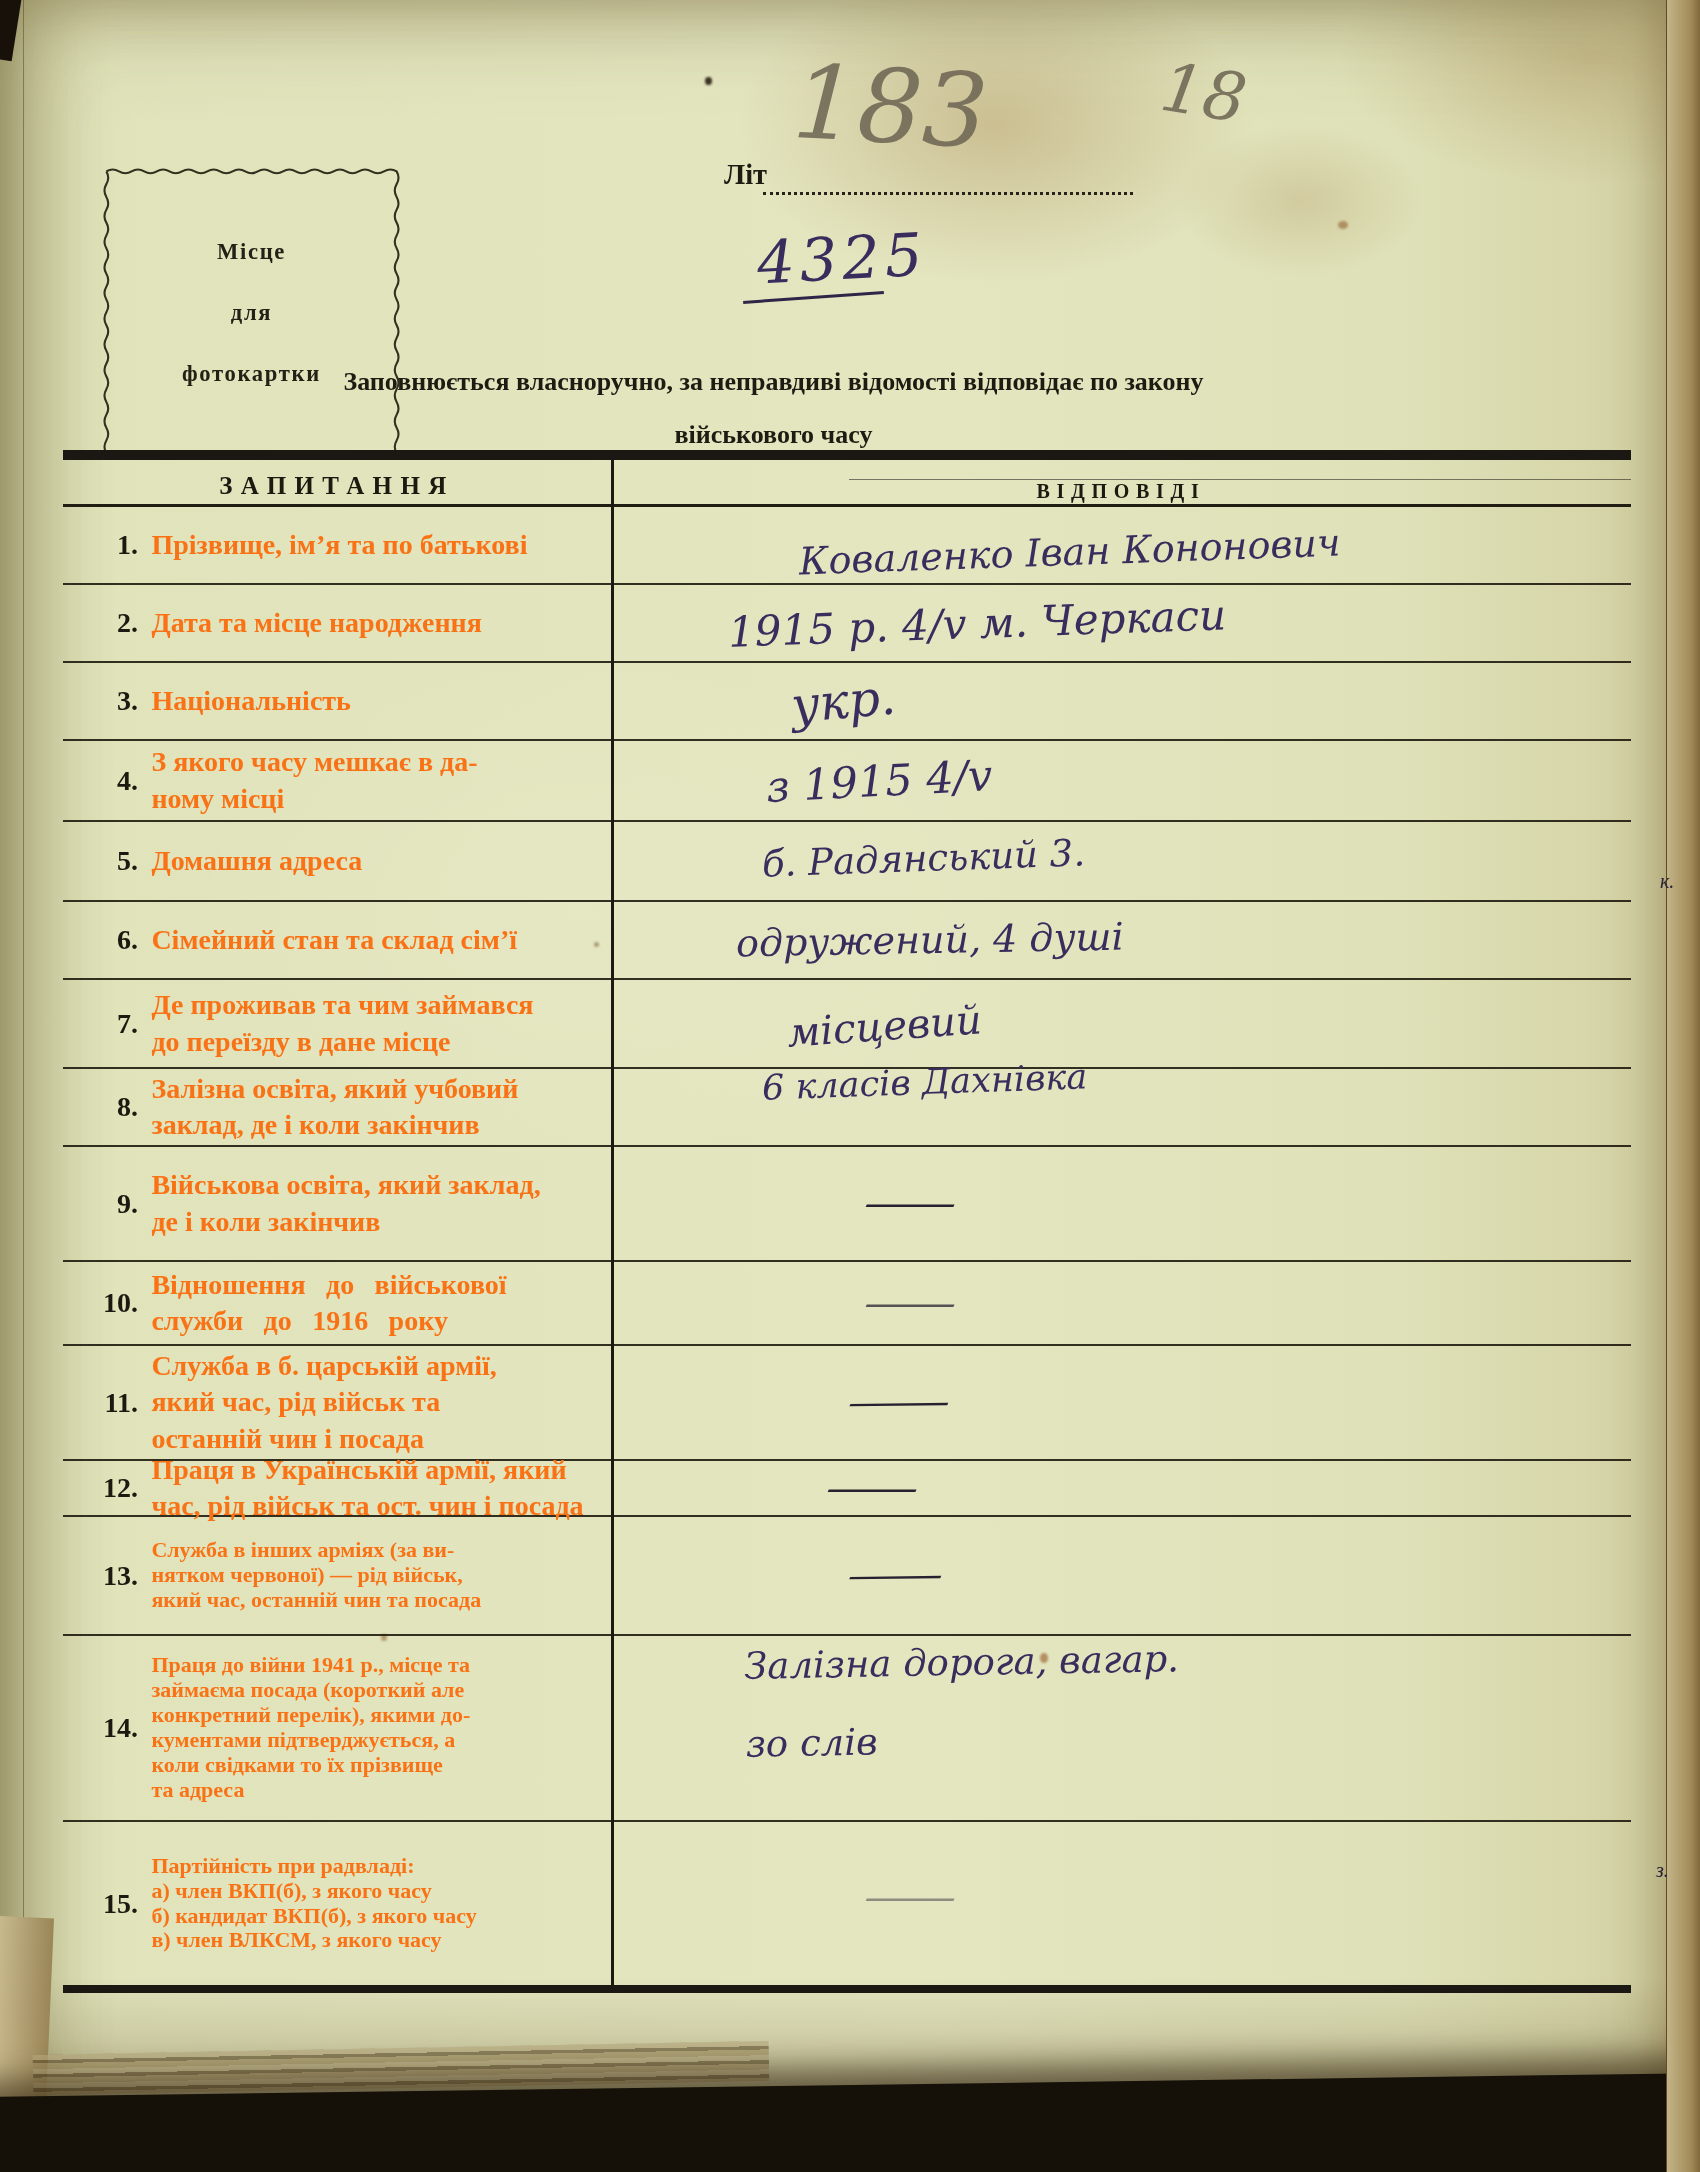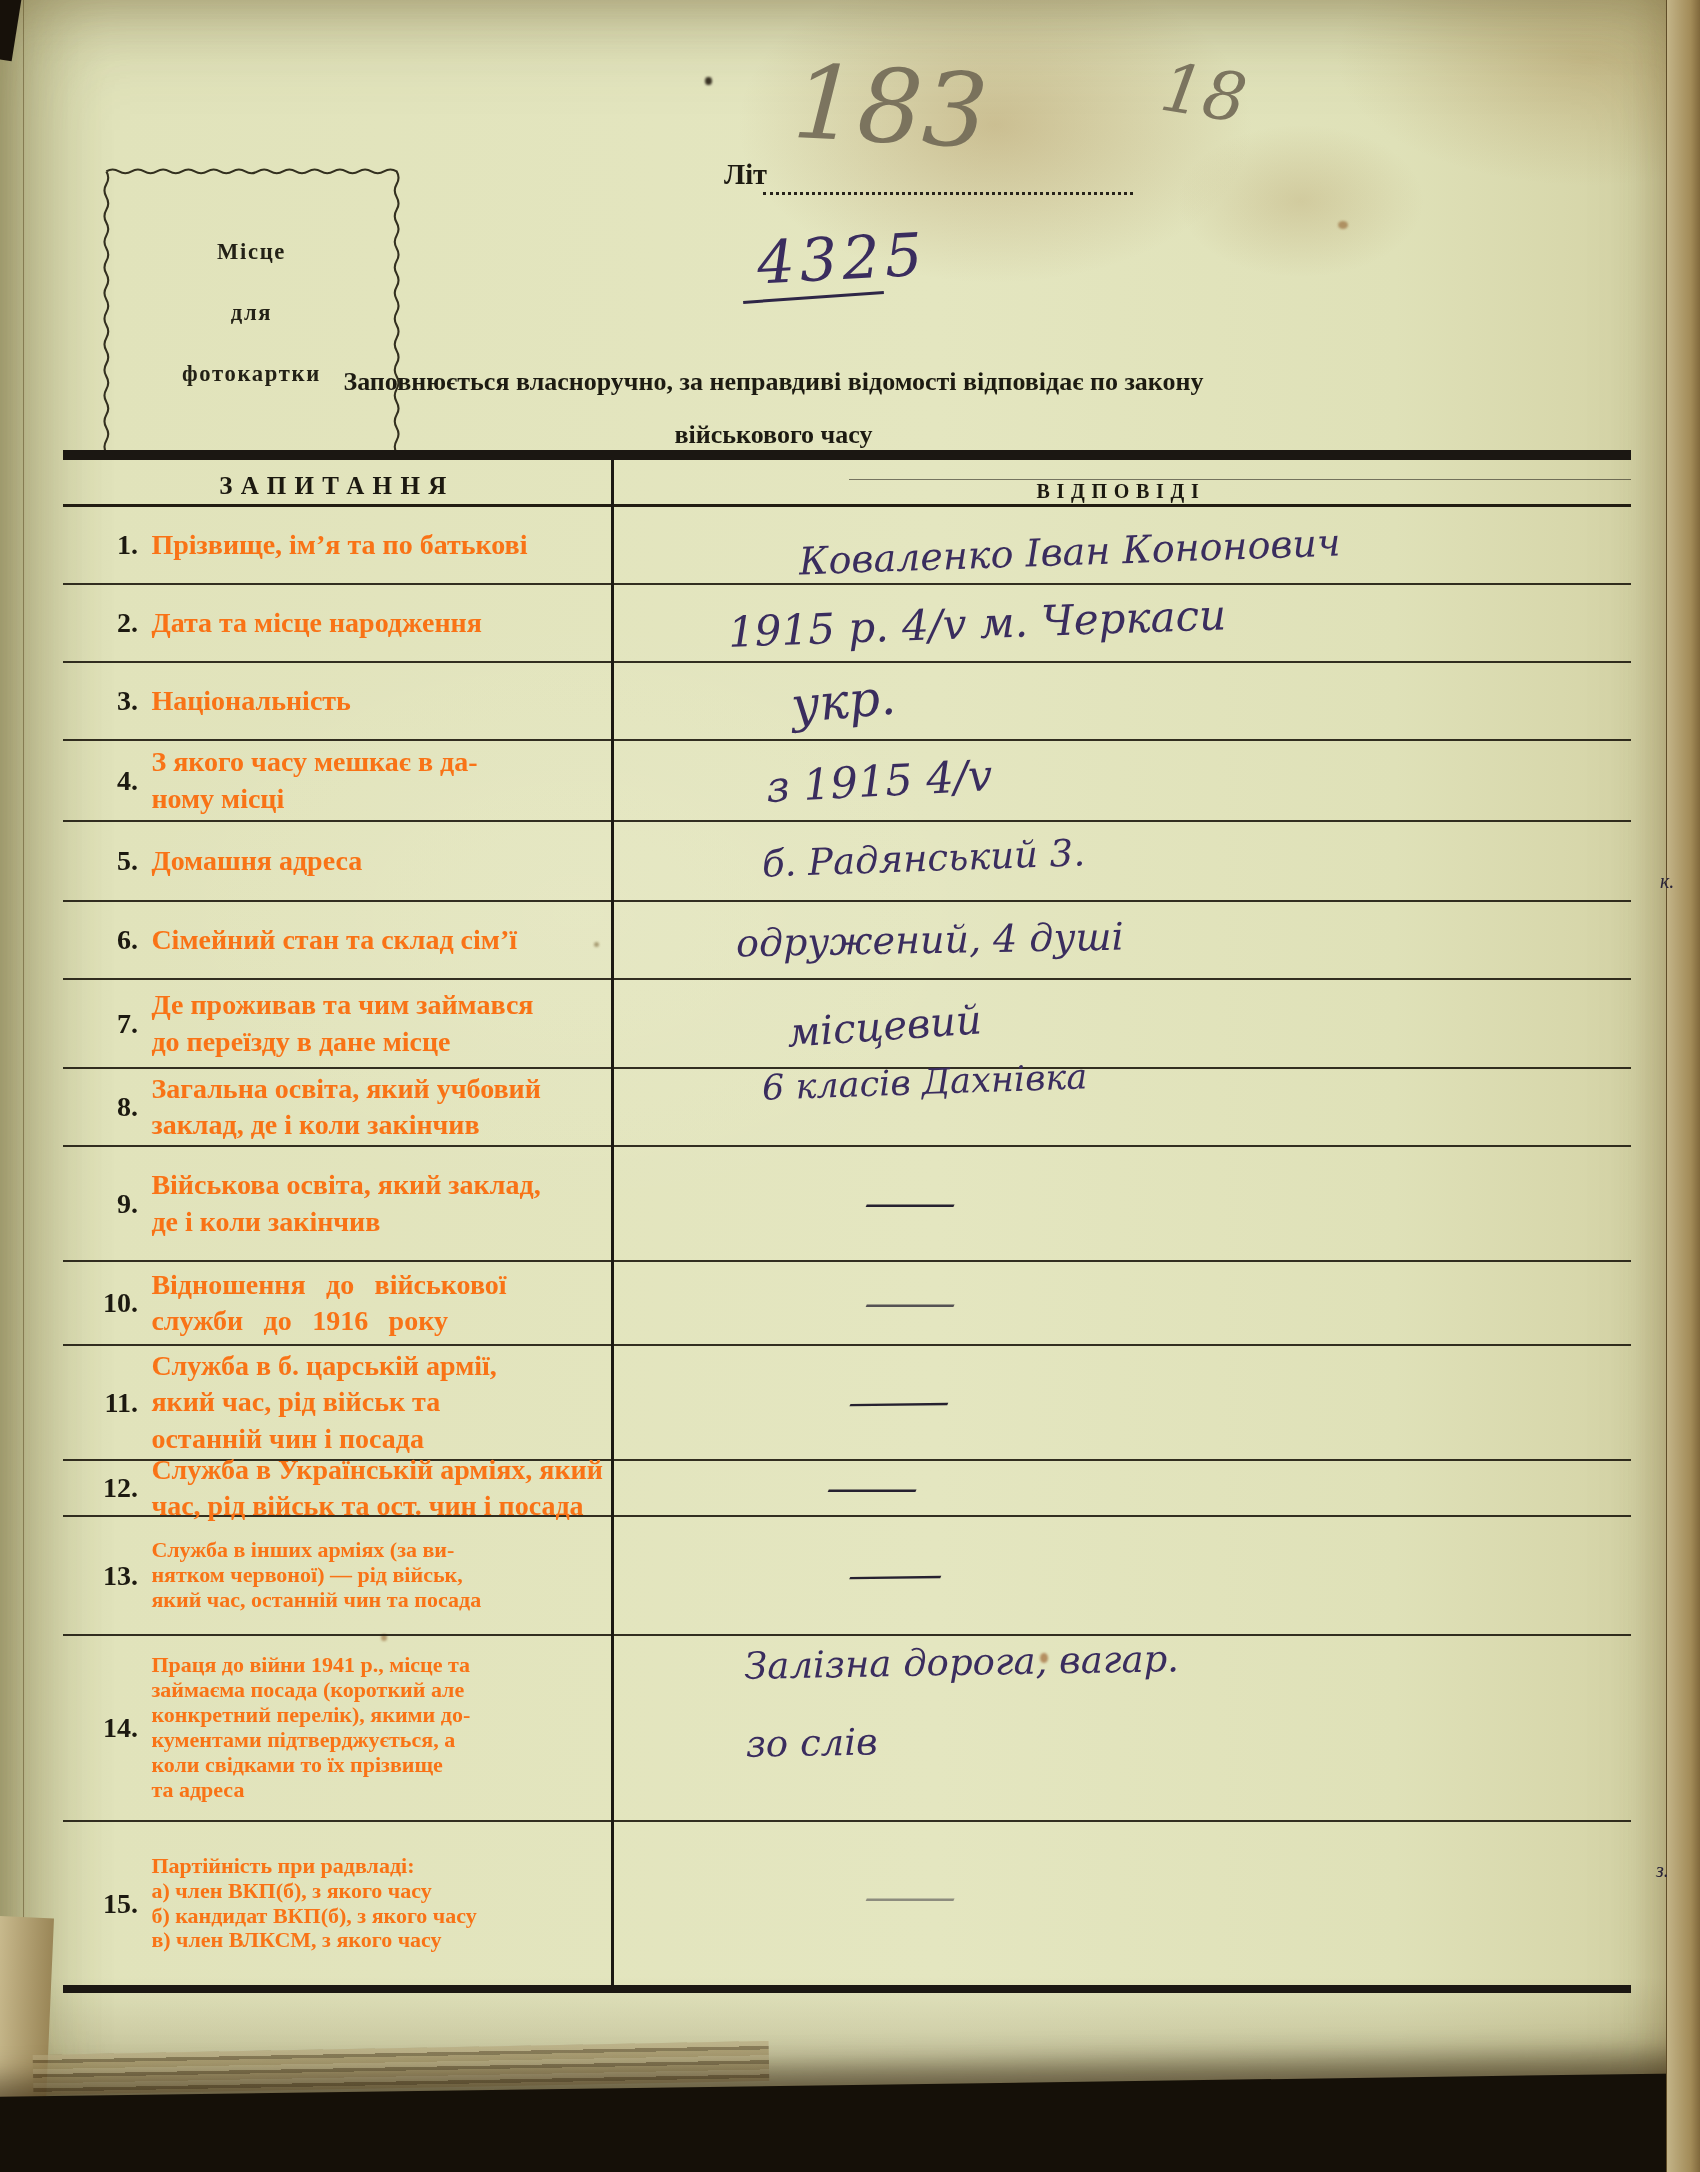--- a/index.html
+++ b/index.html
@@ -198,21 +198,21 @@
 до переїзду в дане місце</span>
           </div>
         <div class="a a7">
             <span class="hand">місцевий</span>
           </div>
       </div>
 
       <div class="row" style="height:78px">
         <div class="q">
             <span class="qn">8.</span>
-            <span class="qt">Загальна освіта, який учбовий
+            <span class="qt">Залізна освіта, який учбовий
 заклад, де і коли закінчив</span>
           </div>
         <div class="a a8">
             <span class="hand">6 класів Дахнівка</span>
           </div>
       </div>
 
       <div class="row" style="height:115px">
         <div class="q">
             <span class="qn">9.</span>
@@ -243,21 +243,21 @@
 останній чин і посада</span>
           </div>
         <div class="a a11 adash">
             <span class="hand">—</span>
           </div>
       </div>
 
       <div class="row" style="height:56px">
         <div class="q">
             <span class="qn">12.</span>
-            <span class="qt">Служба в Українській арміях, який
+            <span class="qt">Праця в Українській армії, який
 час, рід військ та ост. чин і посада</span>
           </div>
         <div class="a a12 adash">
             <span class="hand">—</span>
           </div>
       </div>
 
       <div class="row tight" style="height:119px">
         <div class="q">
             <span class="qn">13.</span>

